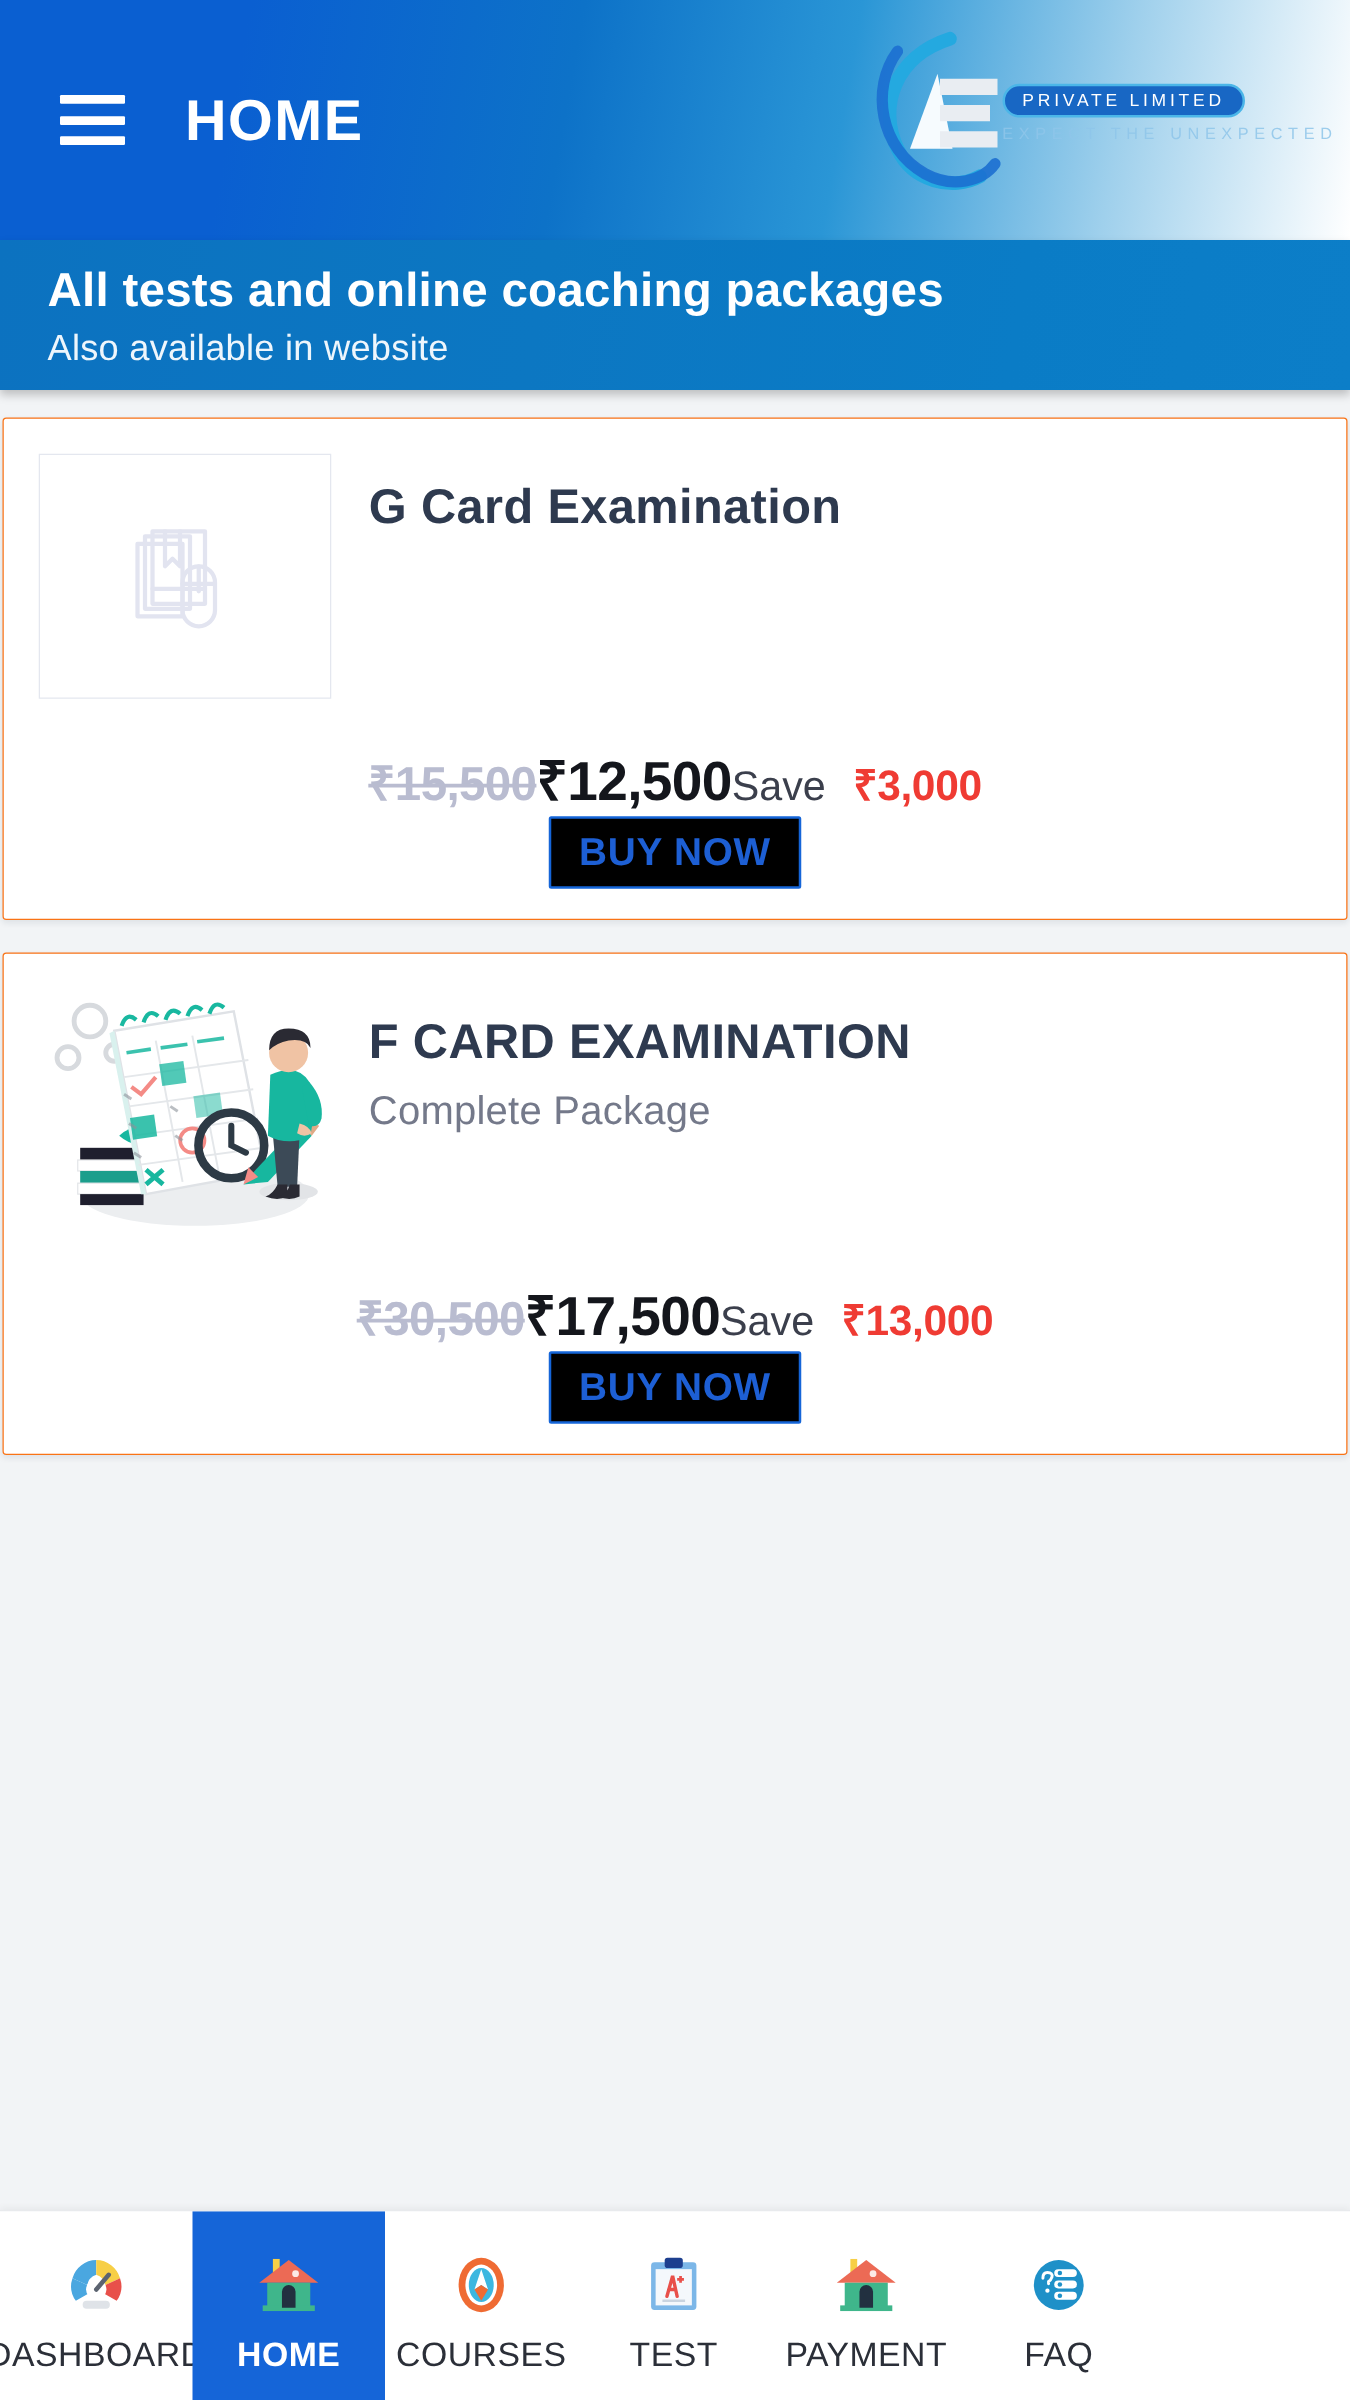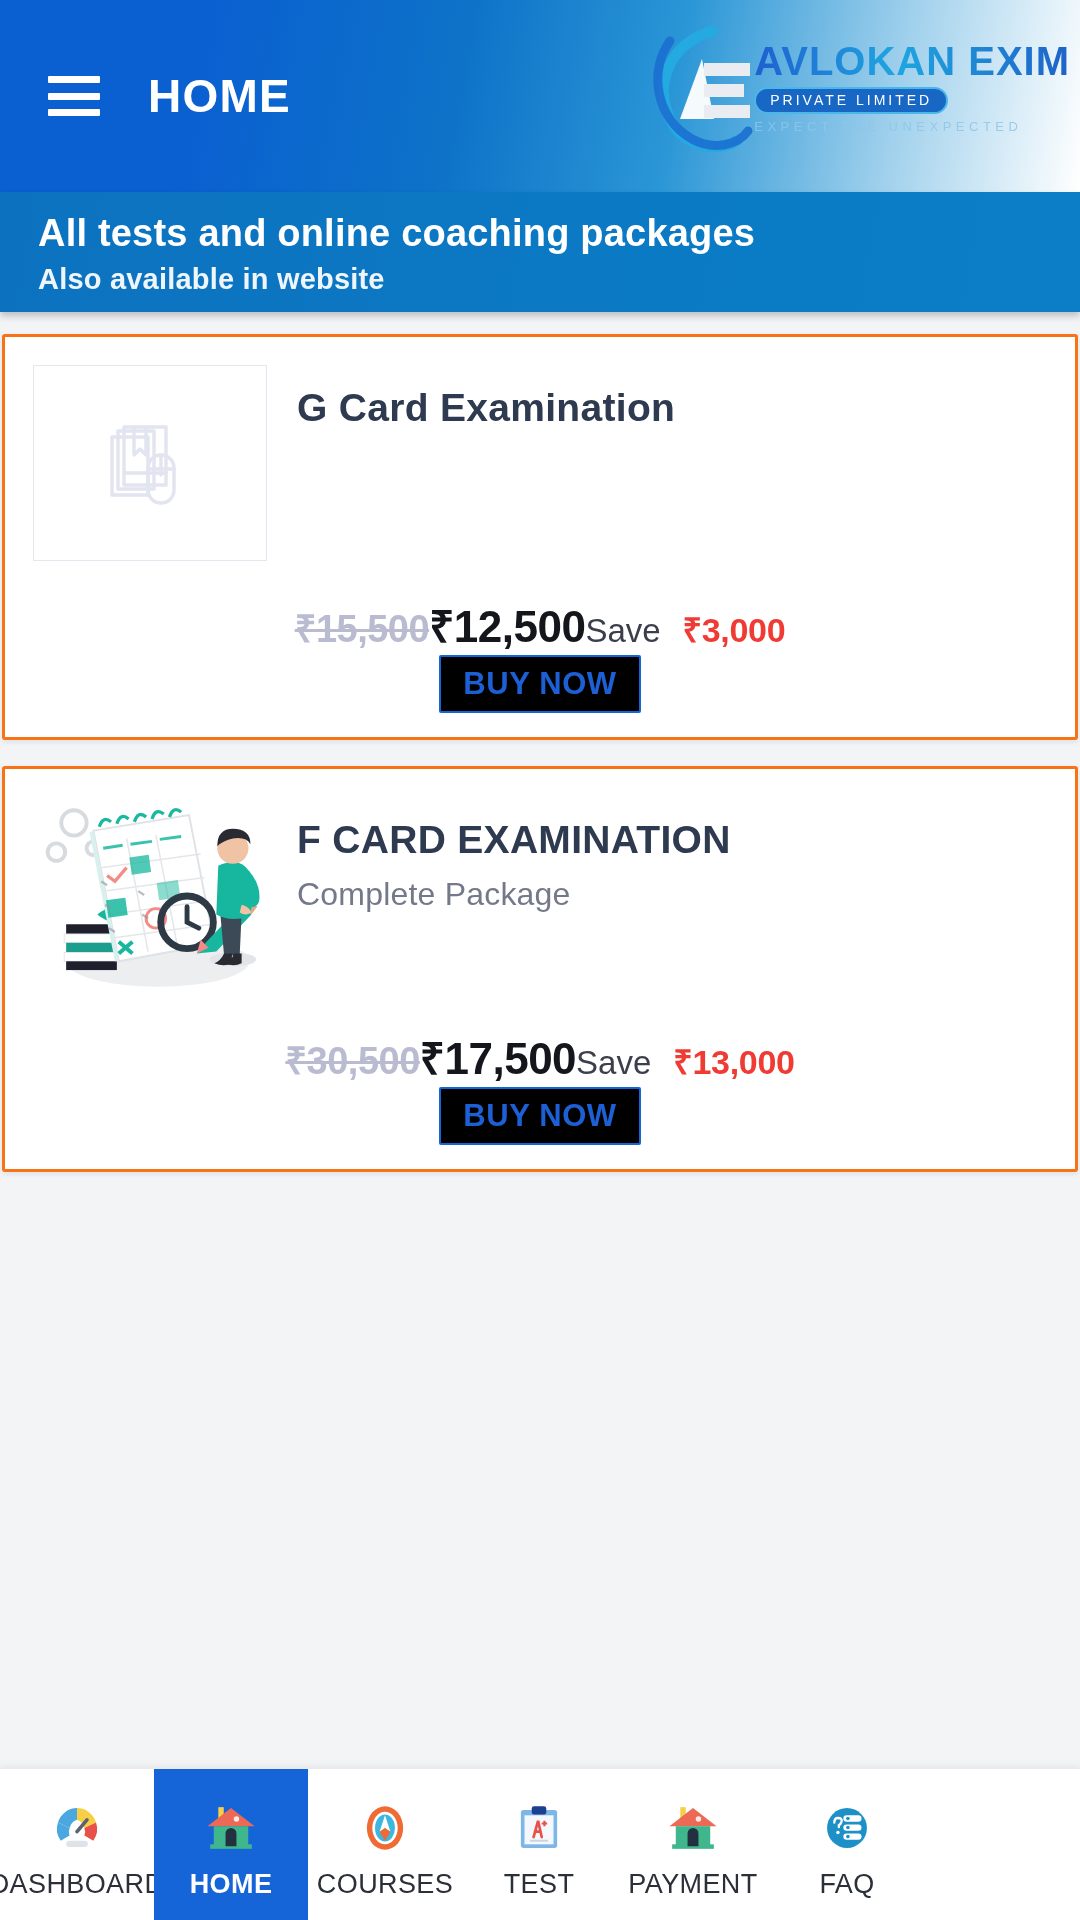--- a/index.html
+++ b/index.html
@@ -123,34 +123,34 @@
     color: #ffffff;
     font-size: 38px;
     font-weight: bold;
     letter-spacing: 0.2px;
     line-height: 1.05;
   }
   .banner-sub {
     margin-top: 9px;
     color: #eef6fc;
     font-size: 29px;
-    font-weight: bold;
+    font-weight: normal;
     letter-spacing: 0.2px;
   }
 
   
   .content {
     flex: 1 1 auto;
     background: #f2f4f6;
     padding: 22px 0 0 0;
     overflow: hidden;
   }
   .card {
     background: #ffffff;
-    border: 3px solid #f97316;
+    border: 1px solid #f97316;
     border-radius: 3px;
     box-shadow: 0 2px 5px rgba(20,40,70,0.09);
     margin: 0 2px 26px 2px;
     padding: 28px 28px 24px 28px;
   }
   .card-top {
     display: flex;
     align-items: flex-start;
   }
   .thumb {
@@ -302,21 +302,20 @@
         <svg viewBox="0 0 120 130" width="120" height="130">
           <path d="M72 8 C28 22, 14 62, 30 96 C42 122, 74 130, 96 118" fill="none" stroke="#24a9e0" stroke-width="11" stroke-linecap="round"></path>
           <path d="M30 18 C8 48, 16 96, 52 116 C74 128, 98 122, 108 108" fill="none" stroke="#1c6fd0" stroke-width="9" stroke-linecap="round" opacity="0.9"></path>
           <path d="M40 96 L62 36 L74 96 Z" fill="#ffffff" opacity="0.95"></path>
           <rect x="64" y="40" width="46" height="13" fill="#e9edf2"></rect>
           <rect x="64" y="61" width="40" height="13" fill="#e9edf2"></rect>
           <rect x="64" y="82" width="46" height="13" fill="#e9edf2"></rect>
         </svg>
       </div>
       <div class="logo-text">
-        <div class="logo-name">AVLOKAN EXIM</div>
         <div class="logo-sub">PRIVATE LIMITED</div>
         <div class="logo-tag">EXPECT THE UNEXPECTED</div>
       </div>
     </div>
   </div>
 
   <div class="banner">
     <div class="banner-title">All tests and online coaching packages</div>
     <div class="banner-sub">Also available in website</div>
   </div>

